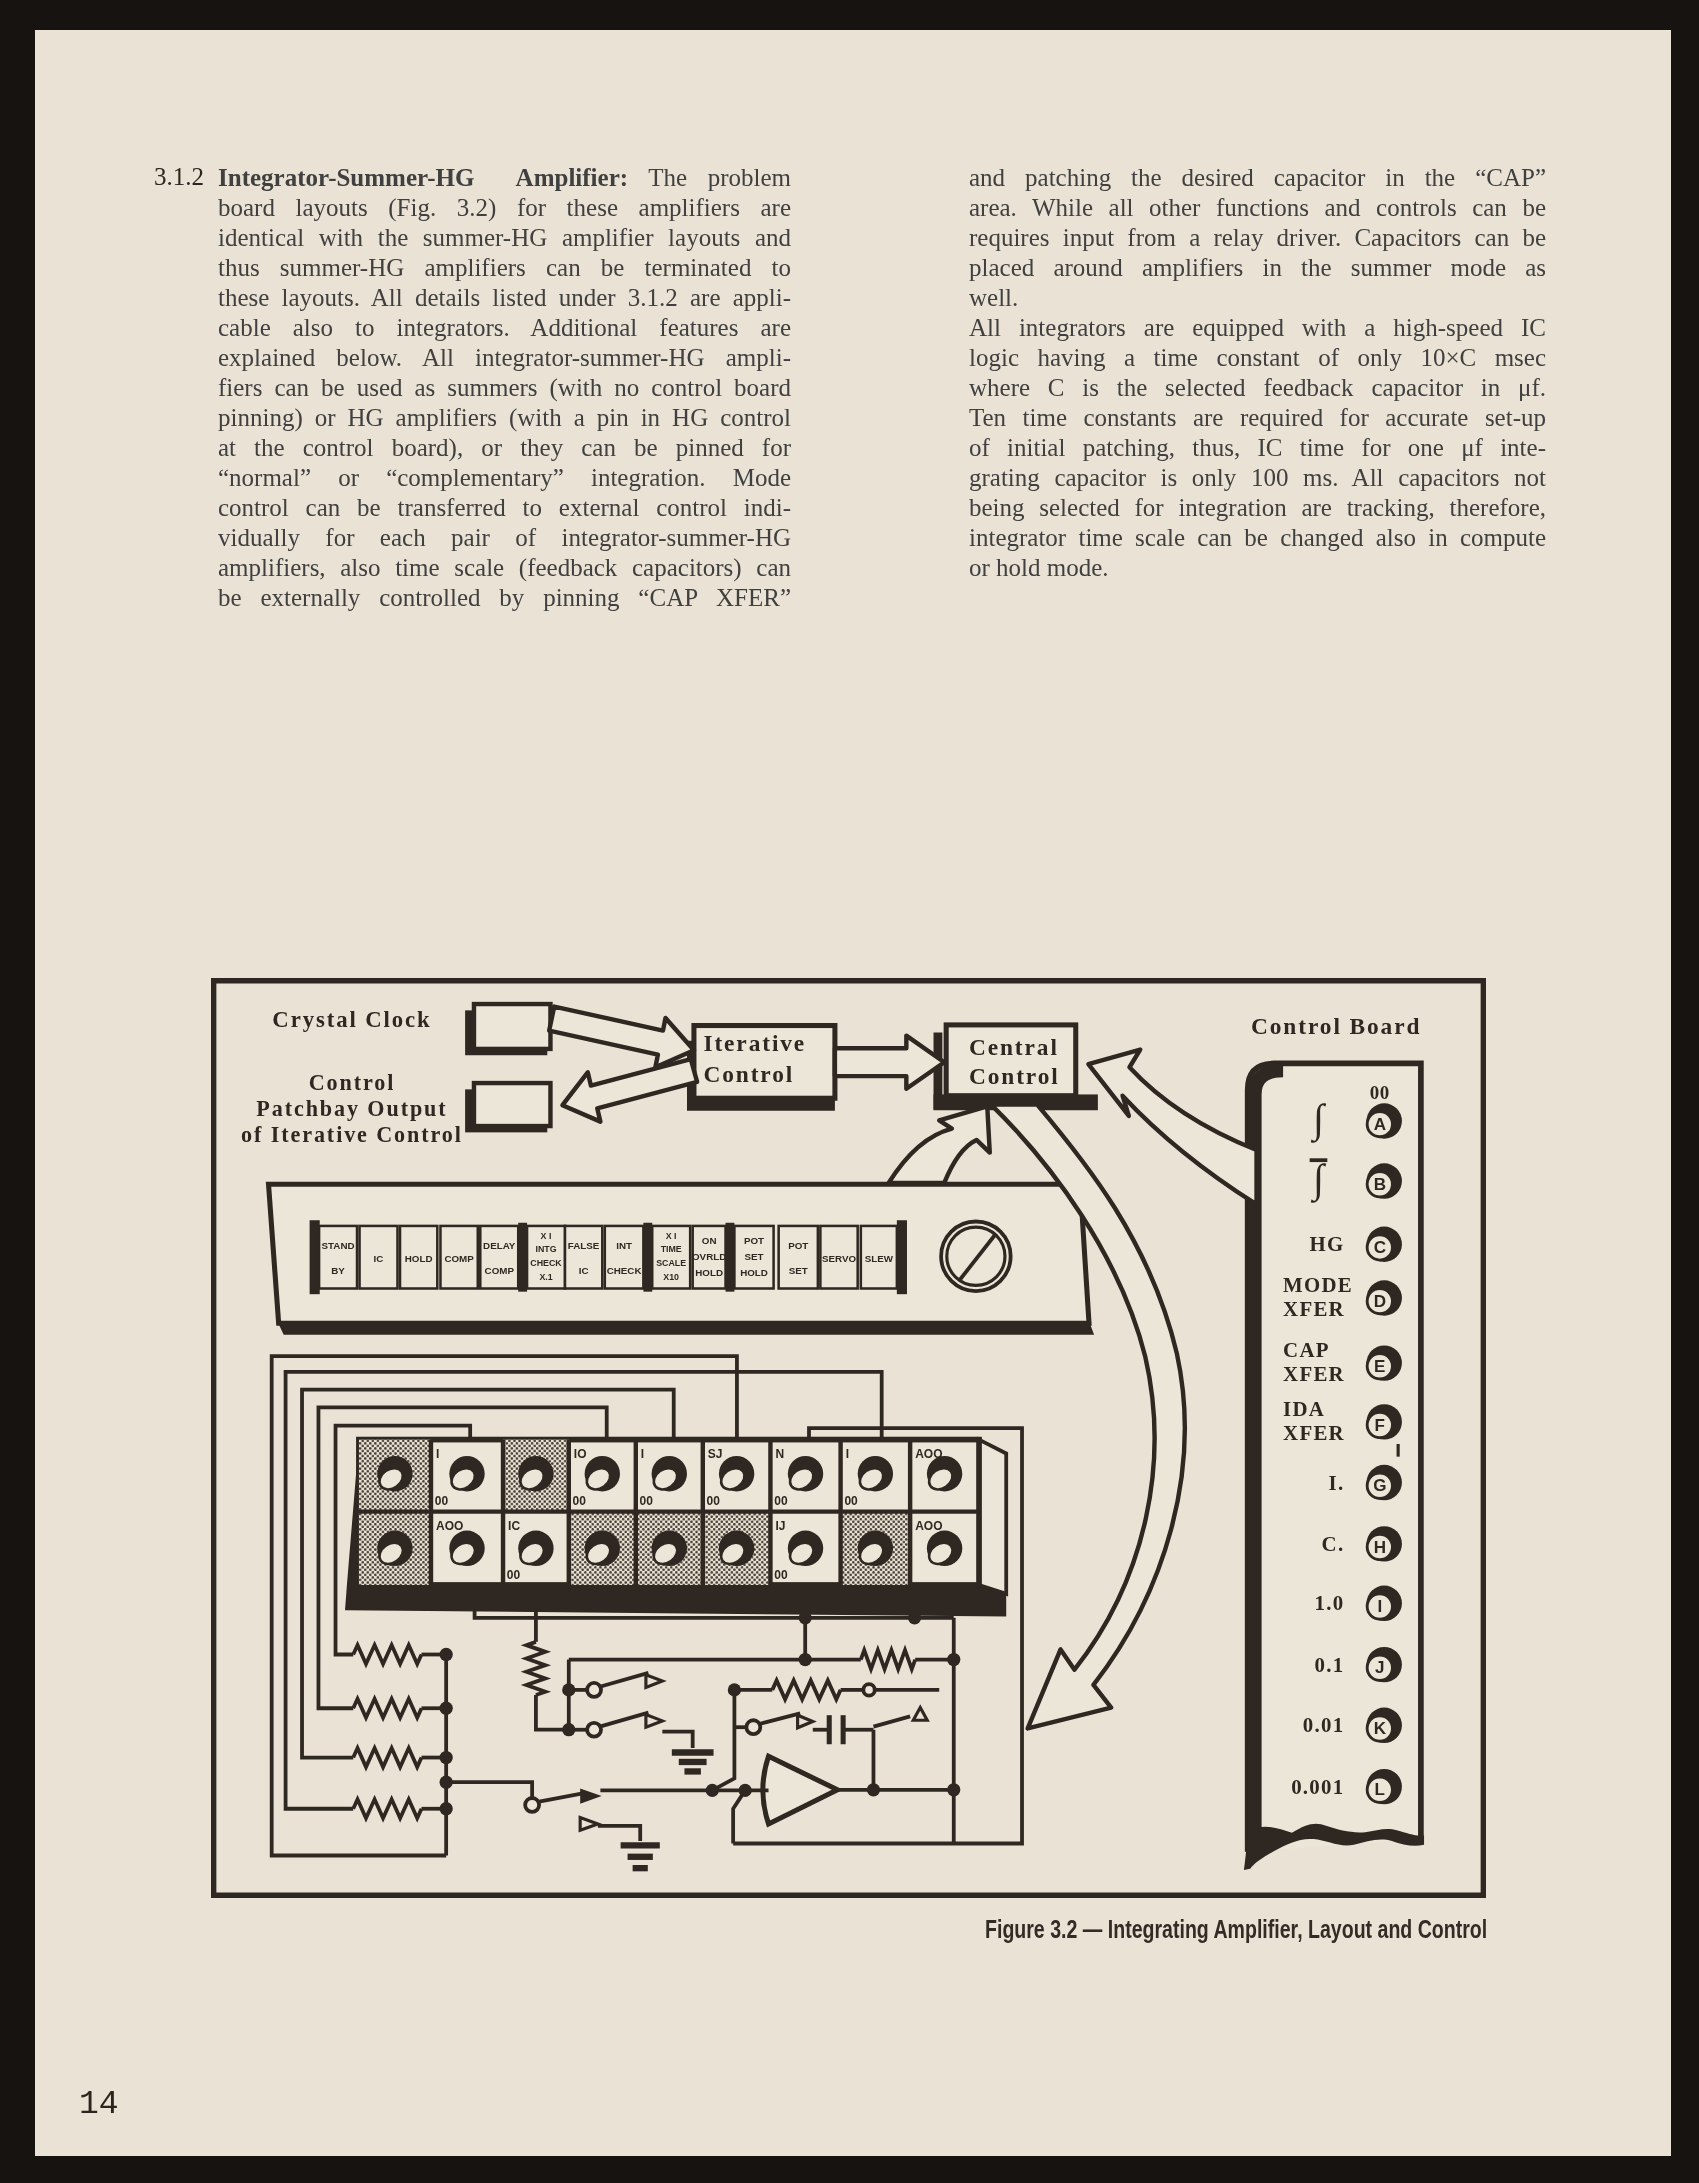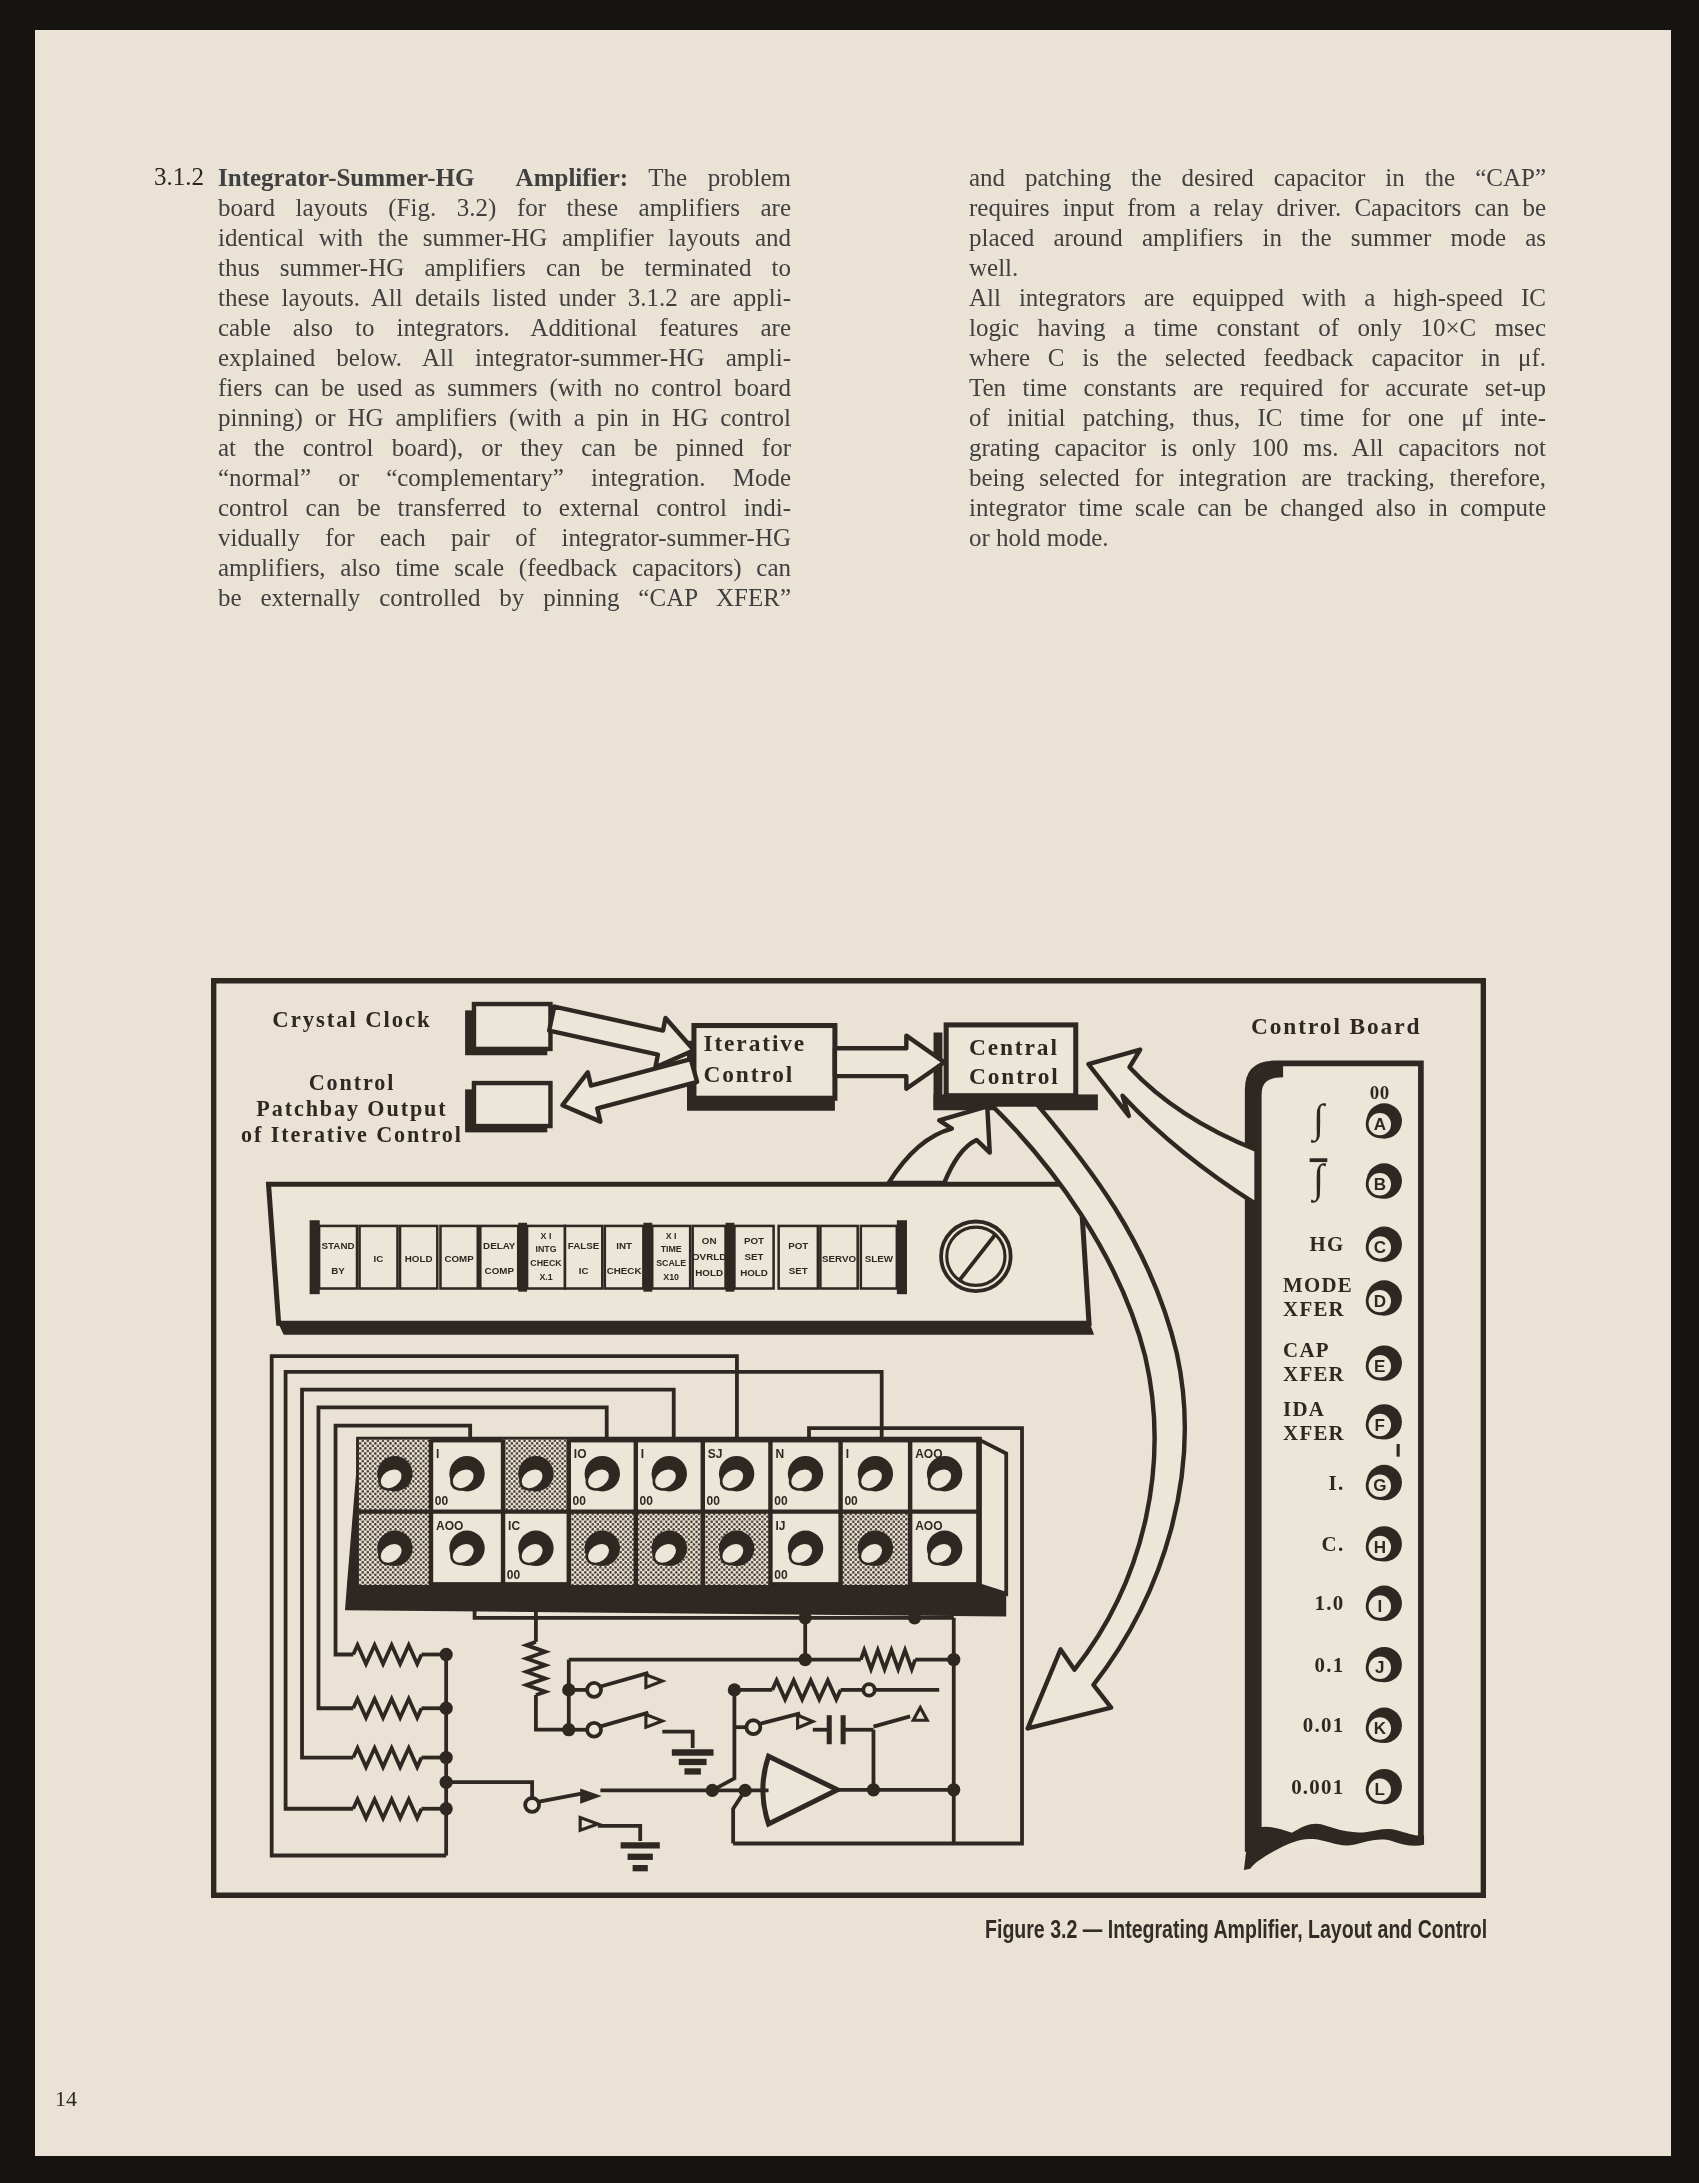--- a/index.html
+++ b/index.html
@@ -3,21 +3,21 @@
 <style>
 html,body{margin:0;padding:0;}
 body{width:1700px;height:2183px;background:#161310;position:relative;overflow:hidden;}
 .paper{position:absolute;left:35px;top:30px;width:1636px;height:2126px;background:#eae3d5;}
 .col{position:absolute;font-family:"Liberation Serif",serif;font-size:25px;color:#404040;}
 .ln{height:30px;line-height:30px;white-space:nowrap;}
 .ln.j{text-align:justify;text-align-last:justify;white-space:normal;word-spacing:0.3px;}
 .bd{font-weight:bold;}
 .num{position:absolute;left:119px;top:133px;font-family:"Liberation Serif",serif;font-size:25px;color:#2b251f;}
 .cap{position:absolute;left:950px;top:1884px;font-family:"Liberation Sans",sans-serif;font-size:26px;font-weight:bold;color:#332c26;transform:scaleX(0.752);transform-origin:0 0;white-space:nowrap;}
-.pg{position:absolute;left:20px;top:2056px;font-family:Liberation Serif, serif;font-size:22px;color:#2b251f;}
+.pg{position:absolute;left:44px;top:2056px;font-family:Liberation Mono, monospace;font-size:33px;color:#2b251f;}
 </style></head>
 <body>
 <div class="paper">
 <div class="num">3.1.2</div>
 <div class="col" style="left:183px;top:133px;width:573px;">
 <div class="ln j"><span class="bd">Integrator-Summer-HG&nbsp;&nbsp;Amplifier:</span> The problem</div>
 <div class="ln j">board layouts (Fig. 3.2) for these amplifiers are</div>
 <div class="ln j">identical with the summer-HG amplifier layouts and</div>
 <div class="ln j">thus summer-HG amplifiers can be terminated to</div>
 <div class="ln j">these layouts. All details listed under 3.1.2 are appli-</div>
@@ -27,20 +27,21 @@
 <div class="ln j">pinning) or HG amplifiers (with a pin in HG control</div>
 <div class="ln j">at the control board), or they can be pinned for</div>
 <div class="ln j">“normal” or “complementary” integration. Mode</div>
 <div class="ln j">control can be transferred to external control indi-</div>
 <div class="ln j">vidually for each pair of integrator-summer-HG</div>
 <div class="ln j">amplifiers, also time scale (feedback capacitors) can</div>
 <div class="ln j">be externally controlled by pinning “CAP XFER”</div>
 </div>
 <div class="col" style="left:934px;top:133px;width:577px;">
 <div class="ln j">and patching the desired capacitor in the “CAP”</div>
+<div class="ln j">area. While all other functions and controls can be</div>
 <div class="ln j">requires input from a relay driver. Capacitors can be</div>
 <div class="ln j">placed around amplifiers in the summer mode as</div>
 <div class="ln">well.</div>
 <div class="ln j">All integrators are equipped with a high-speed IC</div>
 <div class="ln j">logic having a time constant of only 10×C msec</div>
 <div class="ln j">where C is the selected feedback capacitor in μf.</div>
 <div class="ln j">Ten time constants are required for accurate set-up</div>
 <div class="ln j">of initial patching, thus, IC time for one μf inte-</div>
 <div class="ln j">grating capacitor is only 100 ms. All capacitors not</div>
 <div class="ln j">being selected for integration are tracking, therefore,</div>

